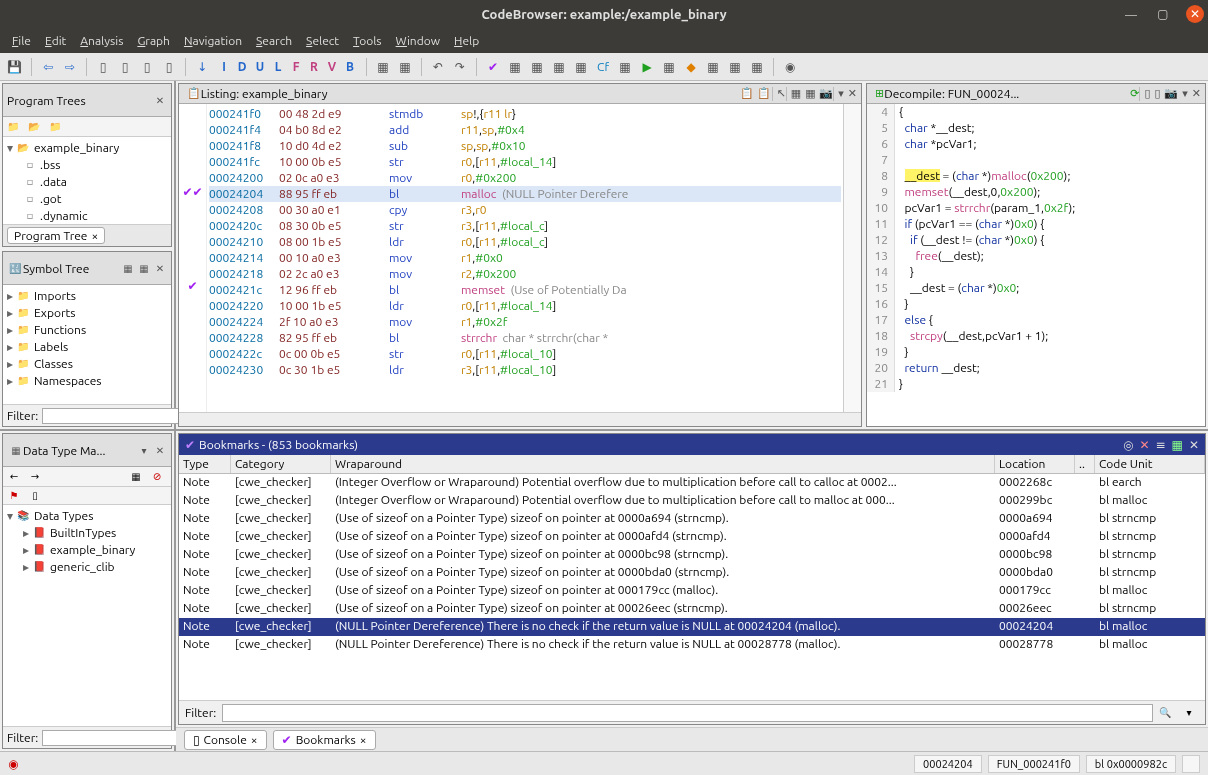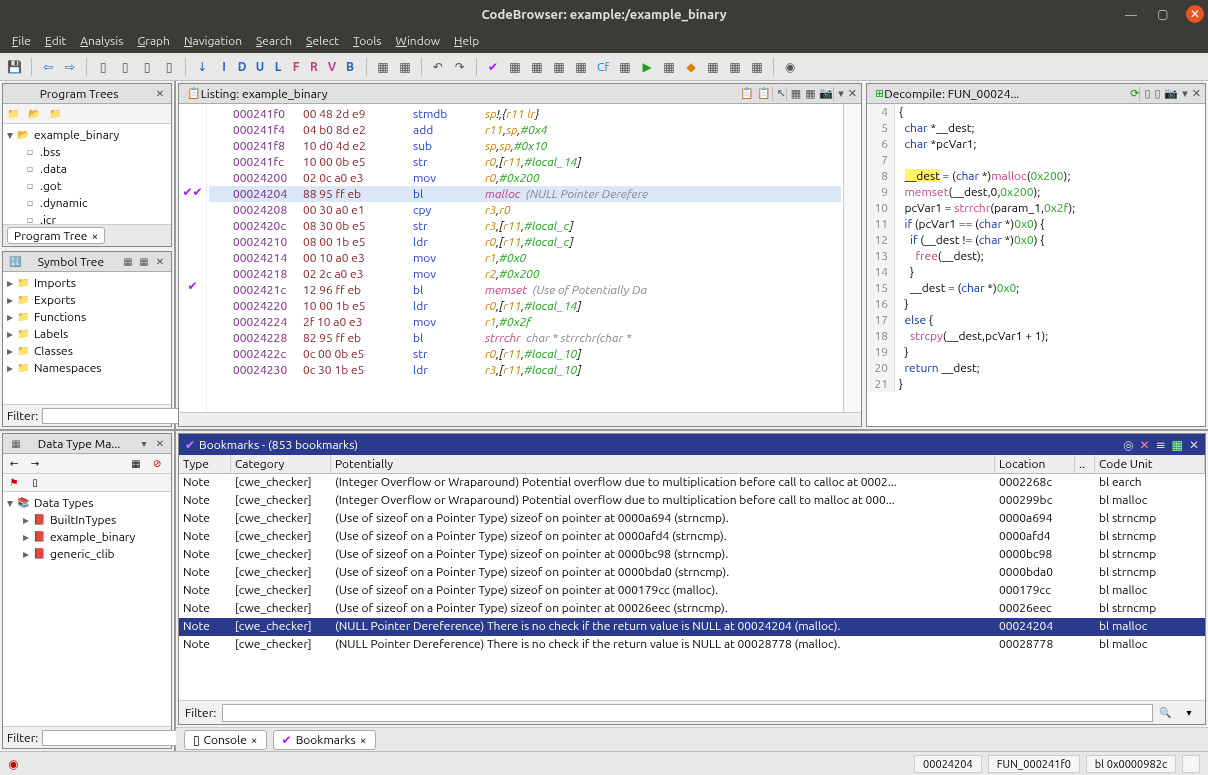--- a/index.html
+++ b/index.html
@@ -12,21 +12,21 @@
 .menubar { background: #3c3b37; color: #dfdfdf; height: 25px; display: flex; align-items: center; padding: 0 8px; gap: 6px; }
 .menubar span { padding: 2px 4px; cursor: default; }
 .menubar span u { text-decoration: underline; }
 .toolbar { background: #e8e8e8; height: 28px; border-bottom: 1px solid #bbb; display: flex; align-items: center; padding: 0 6px; gap: 4px; }
 .toolbar .sep { width: 1px; height: 18px; background: #bbb; margin: 0 3px; }
 .tb-icon { width: 18px; height: 18px; display: inline-flex; align-items: center; justify-content: center; font-size: 12px; color: #555; }
 .main-area { flex: 1; display: flex; flex-direction: column; }
 .upper-area { display: flex; height: 350px; border-bottom: 2px solid #999; }
 .left-col { width: 176px; display: flex; flex-direction: column; border-right: 2px solid #999; }
 .panel { border: 1px solid #888; margin: 2px; background: #fff; display: flex; flex-direction: column; }
-.panel-header { background: #e0e0e0; height: 20px; display: flex; align-items: center; padding: 0 4px; font-size: 11px; border-bottom: 1px solid #aaa; text-align: center; }
+.panel-header { background: #e0e0e0; height: 33px; display: flex; align-items: center; padding: 0 4px; font-size: 11px; border-bottom: 1px solid #aaa; }
 .panel-header .ptitle { flex: 1; white-space: nowrap; overflow: hidden; text-overflow: ellipsis; }
 .panel-header .picon { width: 14px; height: 14px; margin-left: 2px; cursor: pointer; font-size: 10px; color:#555; display:inline-flex;align-items:center;justify-content:center;}
 .panel-toolbar { height: 20px; background:#f4f4f4; border-bottom:1px solid #ccc; display:flex;align-items:center;padding:0 4px;gap:4px;}
 .tree { padding: 2px; overflow: auto; flex:1;}
 .tree-row { display:flex; align-items:center; height:17px; padding-left:2px; white-space:nowrap;}
 .tree-row.indent1 { padding-left: 18px; }
 .tree-toggler{width:10px;display:inline-block;color:#666;}
 .tree-icon{width:14px;height:12px;display:inline-flex;align-items:center;justify-content:center;margin-right:3px;font-size:10px;}
 .folder{color:#c9a22b;}
 .file{color:#888;}
@@ -38,24 +38,24 @@
 .listing-panel{flex:1;display:flex;flex-direction:column;border:1px solid #888;margin:2px;background:#fff;}
 .listing-header{background:#e0e0e0;height:20px;display:flex;align-items:center;padding:0 4px;font-size:11px;border-bottom:1px solid #aaa;}
 .listing-header .ptitle{flex:1;}
 .listing-header .picon{margin-left:4px;font-size:11px;color:#555;cursor:pointer;}
 .listing-body{flex:1;display:flex;overflow:hidden;position:relative;}
 .gutter{width:28px;background:#fff;border-right:1px solid #eee;}
 .check{color:#a020f0;font-size:12px;line-height:16px;text-align:center;}
 .asm-lines{flex:1;overflow:auto;font-family:monospace;font-size:12px;line-height:16px;padding:2px;white-space:pre;}
 .asm-row{display:flex;height:16px;}
 .asm-row.hl{background:#dbe7f6;}
-.addr{color:#701a75;width:70px;margin-left:24px;}
+.addr{color:#0369a1;width:70px;}
 .bytes{color:#7f1d1d;width:110px;}
 .mnem{color:#2040c0;width:72px;}
-.ops{flex:1;font-style:italic;}
+.ops{flex:1;}
 .call{color:#c04080;}
 .reg{color:#c08000;}
 .imm{color:#20a020;}
 .comment{color:#888;text-align:right;}
 .minimap{width:18px;background:#f8f8f8;border-left:1px solid #ccc;}
 .decomp-panel{width:340px;display:flex;flex-direction:column;border:1px solid #888;margin:2px;background:#fff;}
 .decomp-body{flex:1;overflow:auto;font-family:monospace;font-size:12px;line-height:16px;}
 .dc-row{display:flex;}
 .dc-ln{width:28px;text-align:right;padding-right:6px;color:#888;background:#f4f4f4;border-right:1px solid #ddd;}
 .dc-code{flex:1;padding-left:4px;white-space:pre;}
@@ -423,21 +423,21 @@
           <span class="picon">◎</span>
           <span class="picon" style="color:#f88">✕</span>
           <span class="picon">≡</span>
           <span class="picon" style="color:#8f8">▦</span>
           <span class="picon">✕</span>
         </div>
         <div class="bookmarks-table">
           <div class="bt-head">
             <div class="col-type">Type</div>
             <div class="col-cat">Category</div>
-            <div class="col-desc">Potentially</div>
+            <div class="col-desc">Wraparound</div>
             <div class="col-loc">Location</div>
             <div class="col-dots">..</div>
             <div class="col-cu">Code Unit</div>
           </div>
           <div id="bt-rows">
               <div class="bt-row">
                 <div class="col-type">Note</div>
                 <div class="col-cat">[cwe_checker]</div>
                 <div class="col-desc">(Integer Overflow or Wraparound) Potential overflow due to multiplication before call to calloc at 0002...</div>
                 <div class="col-loc">0002268c</div>

